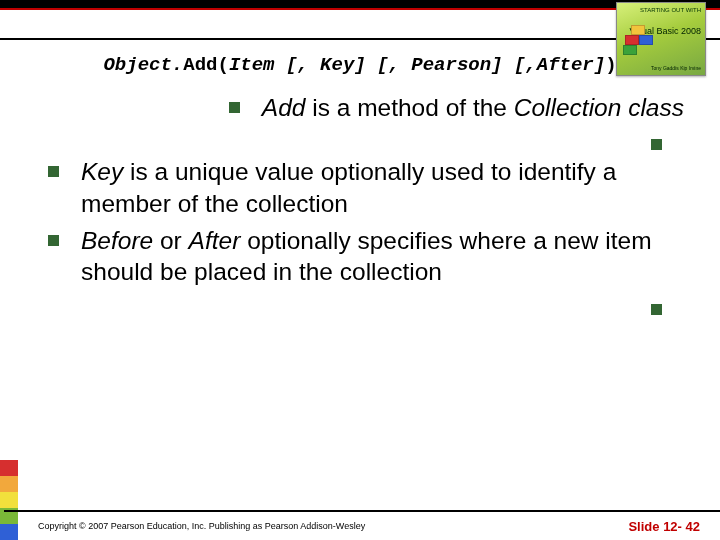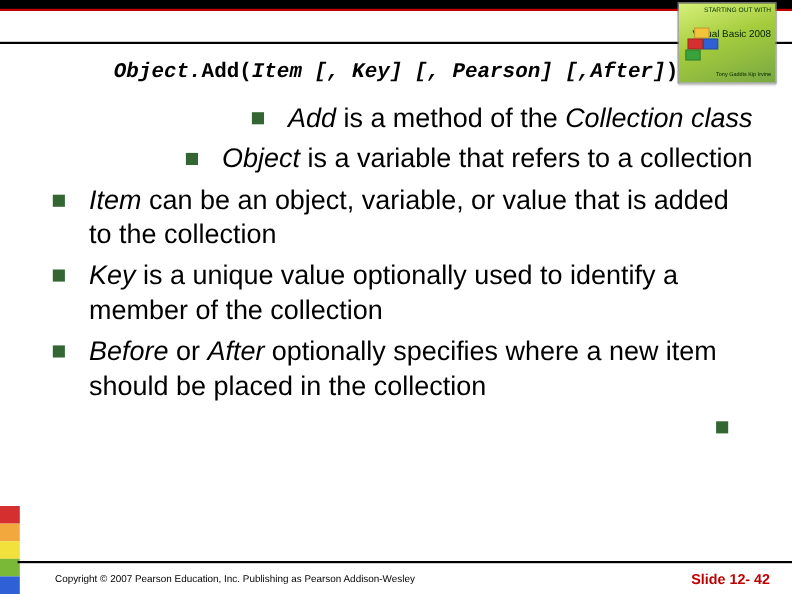--- a/index.html
+++ b/index.html
@@ -103,21 +103,21 @@
   }
   .left-stripe div { flex: 1; }
   .ls1 { background: #d62f2f; }
   .ls2 { background: #f2a83c; }
   .ls3 { background: #f2e03c; }
   .ls4 { background: #7ab838; }
   .ls5 { background: #2f60d6; }
 
   .footer {
     position: absolute;
-    left: 16px; right: 0; bottom: 0;
+    left: 4px; right: 0; bottom: 0;
     border-top: 2px solid #000;
     height: 30px;
     display: flex;
     align-items: center;
     justify-content: space-between;
     padding: 0 20px 0 34px;
     font-size: 10px;
   }
   .copyright { color: #000; font-size: 9px; }
   .slidenum { color: #c00000; font-weight: bold; font-size: 13px; }
@@ -149,31 +149,22 @@
 
   <div class="bullet-row">
     <div class="bullet"></div>
     <div class="btxt">
       <em>Add</em><span> is a method of the </span><em>Collection class</em>
     </div>
   </div>
 
   <div class="bullet-row">
     <div class="bullet"></div>
-    <div class="btxt">
-      <em>Object</em><span> is a variable that refers to a collection</span>
-    </div>
   </div>
 
-  <div class="bullet-row">
-    <div class="bullet"></div>
-    <div class="btxt">
-      <em>Item</em><span> can be an object, variable, or value that is added to the collection</span>
-    </div>
-  </div>
 
   <div class="bullet-row">
     <div class="bullet"></div>
     <div class="btxt">
       <em>Key</em><span> is a unique value optionally used to identify a member of the collection</span>
     </div>
   </div>
 
   <div class="bullet-row">
     <div class="bullet"></div>

